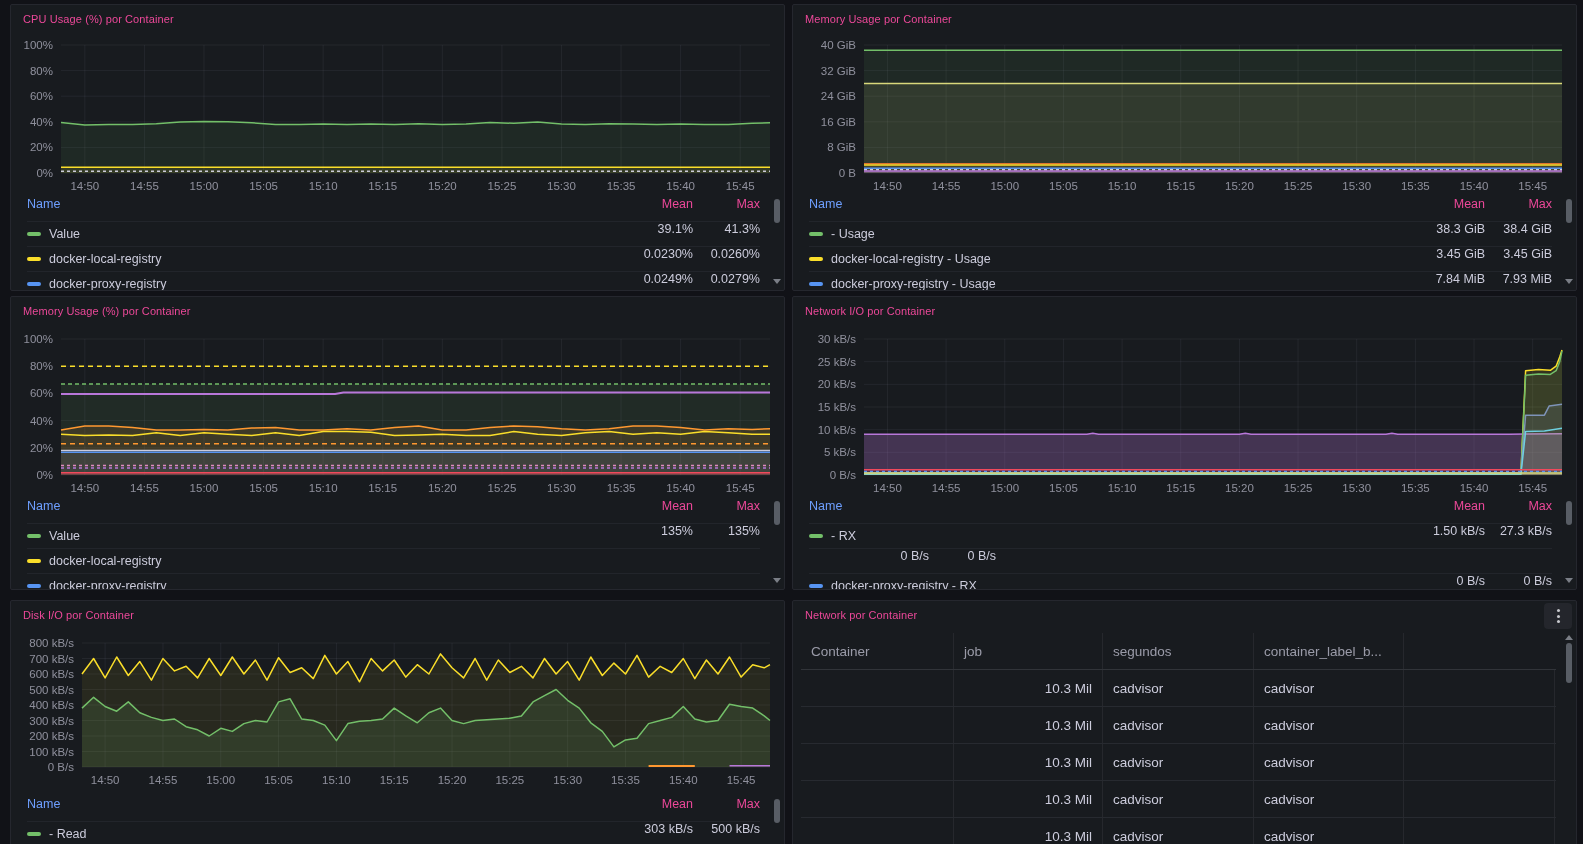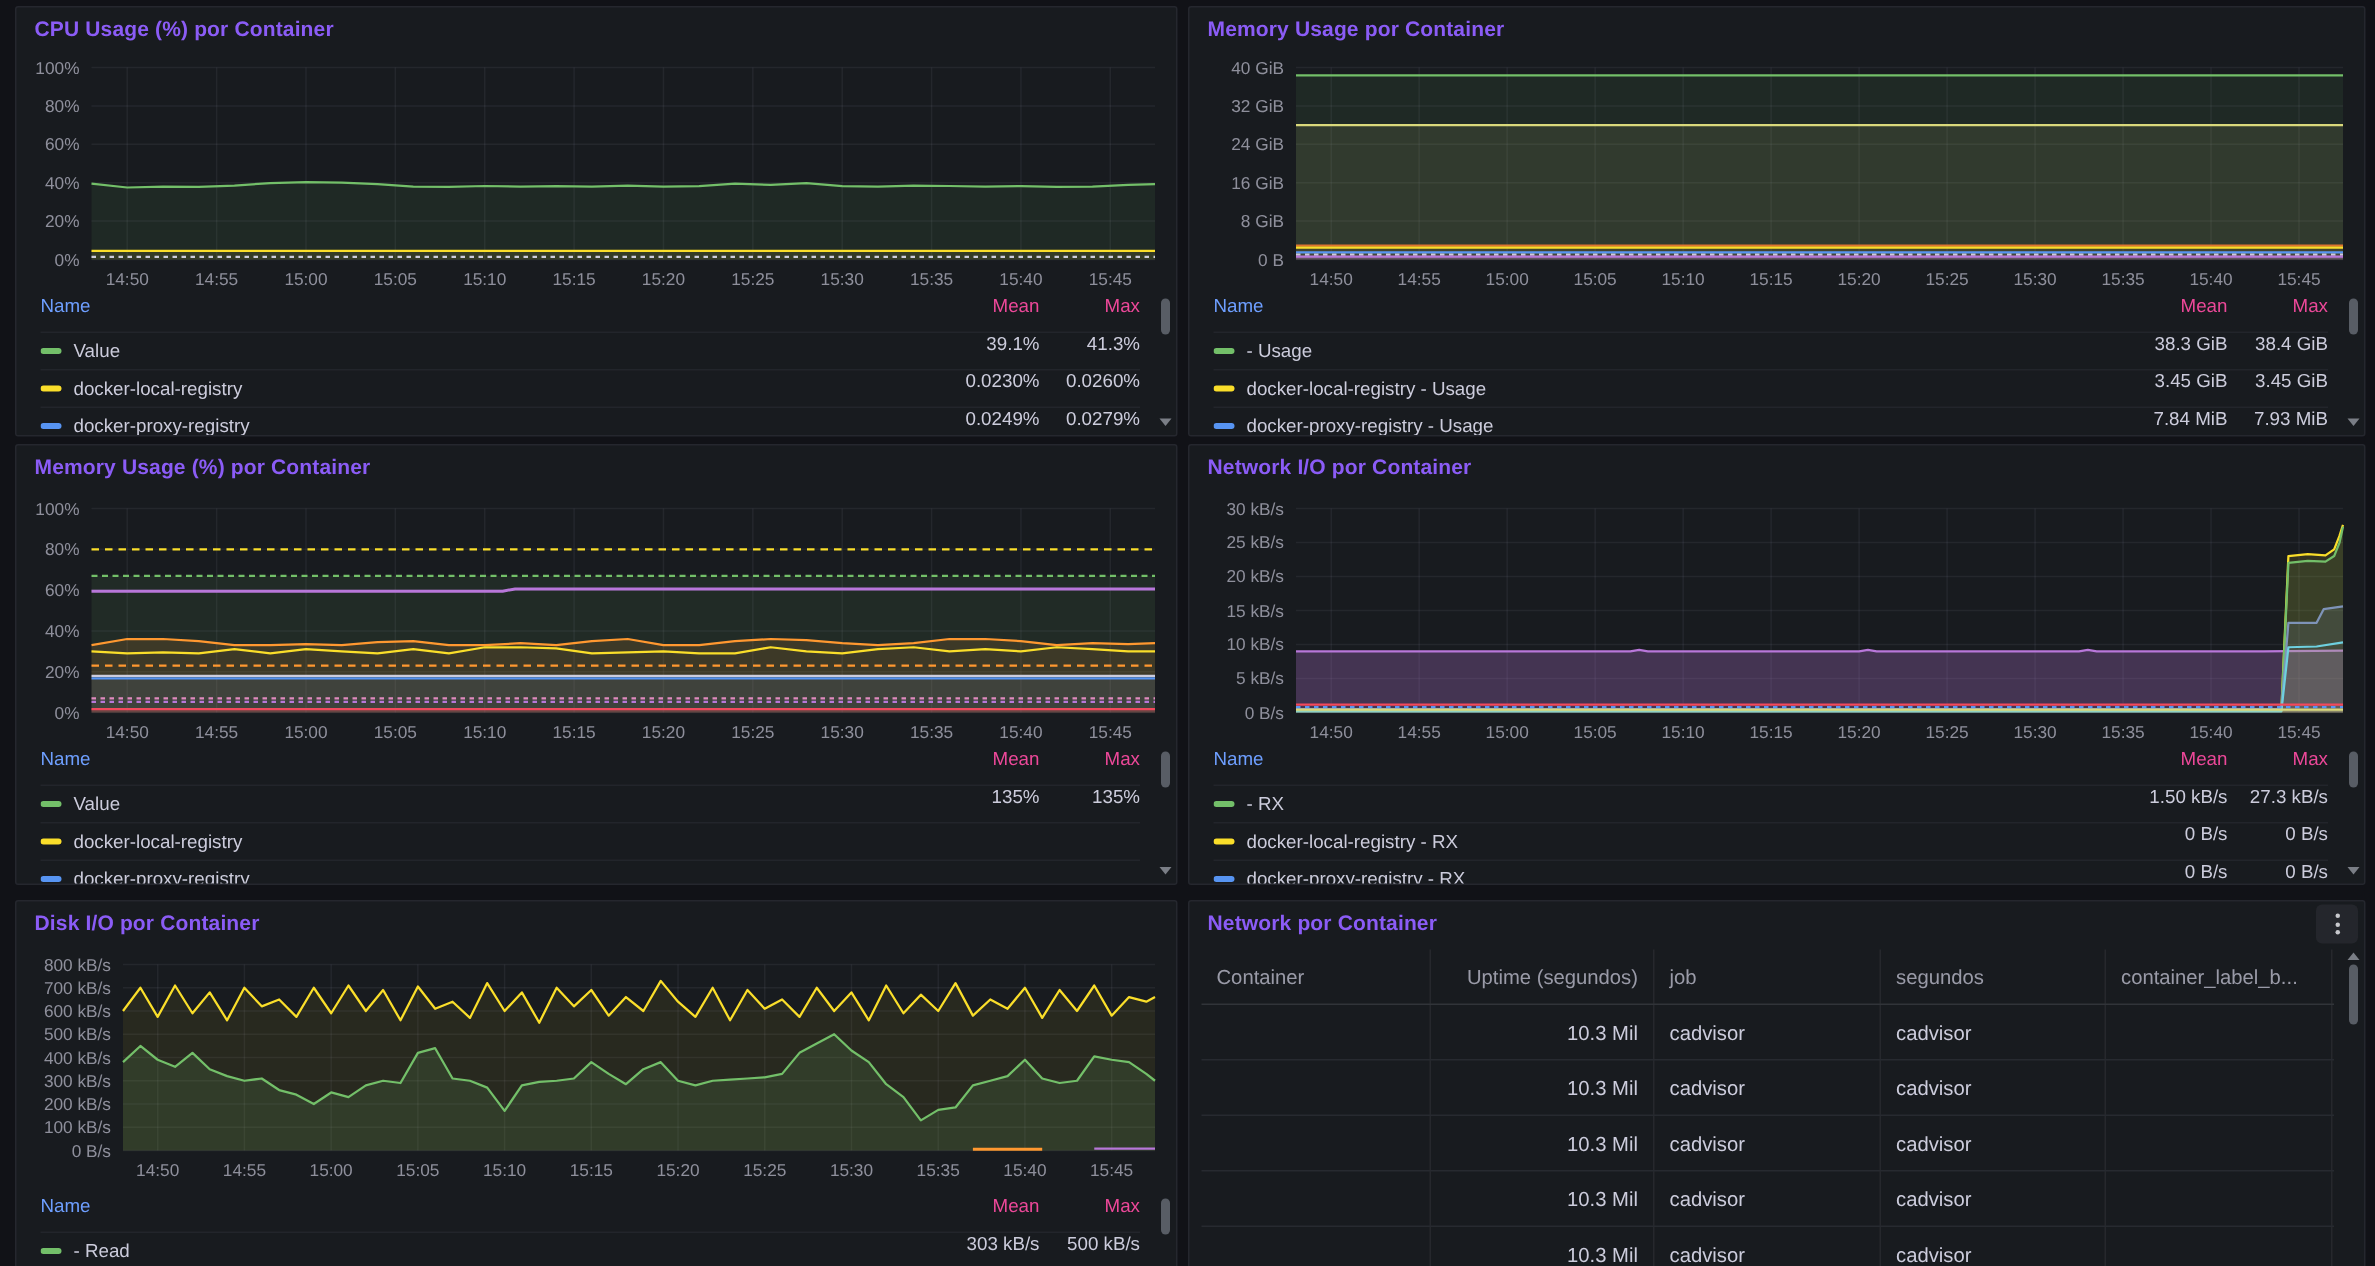--- a/index.html
+++ b/index.html
@@ -6,21 +6,21 @@
   body{width:1583px;height:844px;overflow:hidden;position:relative;background:#111217;
        font-family:"Liberation Sans",sans-serif;color:#ccccdc}
   .panel{position:absolute;background:#181b1f;border:1px solid #25272e;border-radius:2px;overflow:hidden}
   #p1{left:10px;top:4px;width:773px;height:285px}
   #p2{left:792px;top:4px;width:783px;height:285px}
   #p3{left:10px;top:296px;width:773px;height:292px}
   #p4{left:792px;top:296px;width:783px;height:292px}
   #p5{left:10px;top:600px;width:773px;height:260px}
   #p6{left:792px;top:600px;width:783px;height:260px}
   .panel-header{height:28px;display:flex;align-items:center;padding:0 12px;position:relative}
-  .panel-title{font-size:14px;font-weight:700;color:#8b5cf6;letter-spacing:.1px;cursor:pointer}
+  .panel-title{font-size:11px;font-weight:400;color:#ec4899;letter-spacing:.1px;cursor:pointer}
   .chart-host{position:absolute;left:2px;right:4px}
   #p1 .chart-host,#p2 .chart-host{top:30px;height:162px}
   #p3 .chart-host,#p4 .chart-host{top:30px;height:172px}
   #p5 .chart-host{top:30px;height:160px}
   .legend{position:absolute;left:16px;right:24px;font-size:12.5px}
   #p1 .legend,#p2 .legend{top:192px}
   #p3 .legend,#p4 .legend{top:202px}
   #p5 .legend{top:196px}
   .lhead{display:flex;height:24px;align-items:flex-start;color:#6e9fff}
   .lhead span{cursor:pointer}
@@ -401,24 +401,20 @@
       </div>
       <div class="lrow">
         <span class="lname">
           <span class="swatch" style="background: rgb(115, 191, 105);"></span>
           <span class="">- RX</span>
         </span>
         <span class="lmean">1.50 kB/s</span>
         <span class="lmax">27.3 kB/s</span>
       </div>
       <div class="lrow">
-        <span class="lname">
-          <span class="swatch" style="background: rgb(250, 222, 42);"></span>
-          <span class="">docker-local-registry - RX</span>
-        </span>
         <span class="lmean">0 B/s</span>
         <span class="lmax">0 B/s</span>
       </div>
       <div class="lrow">
         <span class="lname">
           <span class="swatch" style="background: rgb(87, 148, 242);"></span>
           <span class="">docker-proxy-registry - RX</span>
         </span>
         <span class="lmean">0 B/s</span>
         <span class="lmax">0 B/s</span>
@@ -511,21 +507,20 @@
     <span class="panel-title">Network por Container</span>
     <div class="kebab">
         <i></i>
         <i></i>
         <i></i>
       </div>
   </div>
   <div class="utable">
       <div class="trow thead">
         <div class="tcell">Container</div>
-        <div class="tcell num">Uptime (segundos)</div>
         <div class="tcell">job</div>
         <div class="tcell">segundos</div>
         <div class="tcell">container_label_b...</div>
         <div class="tcell"></div>
       </div>
       <div class="trow">
         <div class="tcell"></div>
         <div class="tcell num">10.3 Mil</div>
         <div class="tcell">cadvisor</div>
         <div class="tcell">cadvisor</div>

